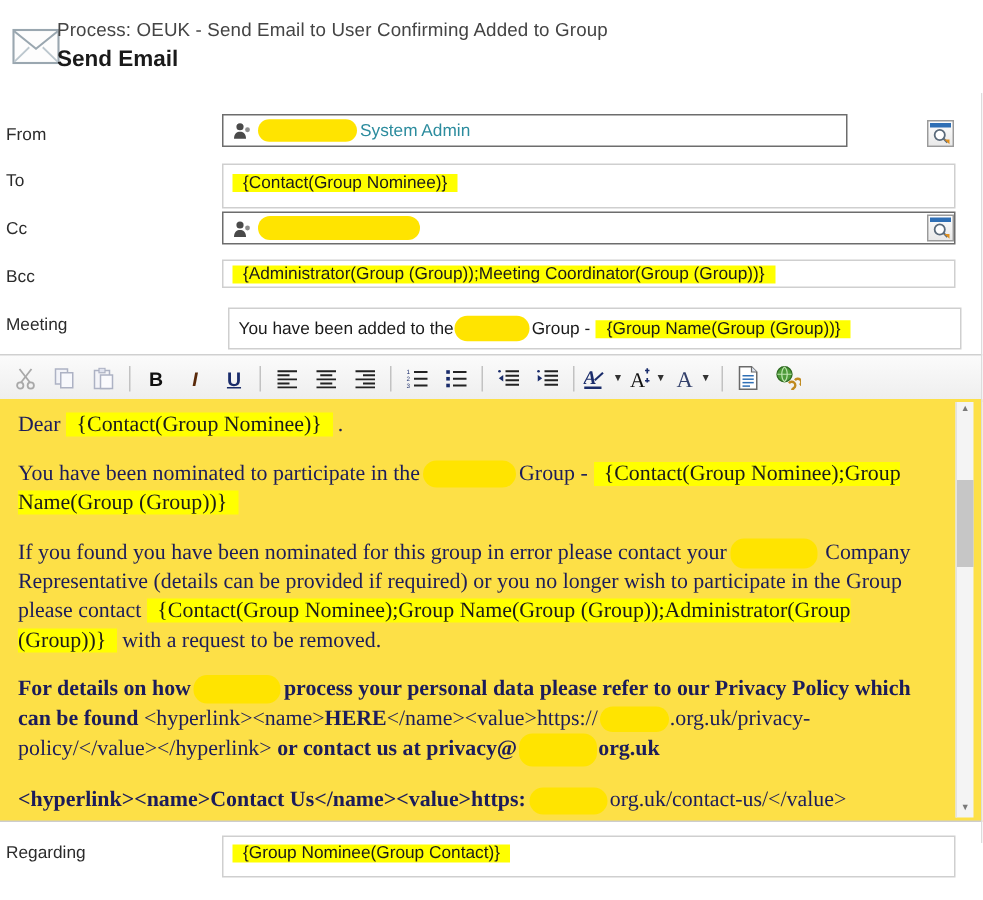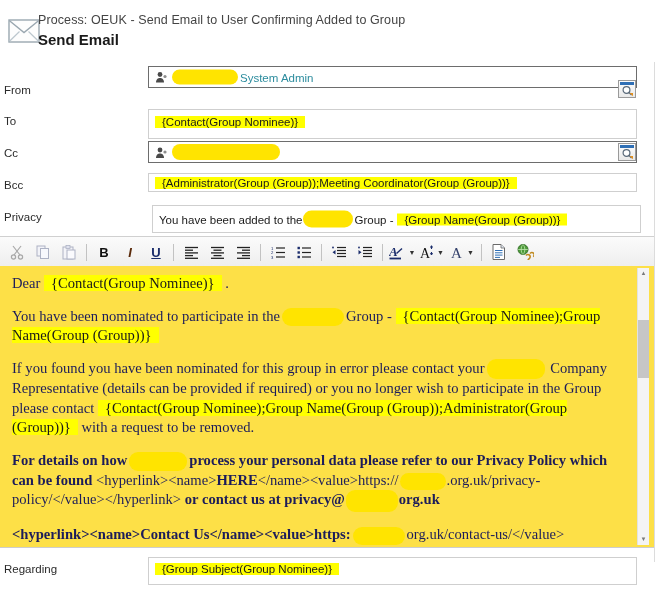--- a/index.html
+++ b/index.html
@@ -220,21 +220,21 @@
         <rect x="1" y="2" width="30" height="22" fill="#fdfdfd" stroke="#9aa7b0" stroke-width="1.4"></rect>
         <path d="M1.5 2.8 L16 14.5 L30.5 2.8" fill="none" stroke="#9aa7b0" stroke-width="1.4"></path>
         <path d="M1.5 23.3 L11.5 13.5 M30.5 23.3 L20.5 13.5" fill="none" stroke="#bcc7ce" stroke-width="1.2"></path>
       </svg>
     </span>
     <div class="header-process">Process: OEUK - Send Email to User Confirming Added to Group</div>
     <div class="header-title">Send Email</div>
   </div>
 
   <div class="field-label" style="top:84px;">From</div>
-  <div class="field-box strong-border" style="left:148px; top:66px; width:489px; height:22px;">
+  <div class="field-box strong-border" style="left:148px; top:76px; width:417px; height:22px;">
     <div class="field-inner">
       <span class="person-icon">
         <svg width="13" height="13" viewBox="0 0 13 13">
           <circle cx="5" cy="4" r="2.4" fill="#4a4a4a"></circle>
           <path d="M1 12 C1 8.6 3 7.4 5 7.4 C7 7.4 9 8.6 9 12 Z" fill="#4a4a4a"></path>
           <circle cx="10" cy="6" r="1.6" fill="#8d8d8d"></circle>
         </svg>
       </span>
       <span class="redact" style="width:66px; height:15px; margin:0 2px;"></span>
       <span class="person-chip">System Admin</span>
@@ -279,21 +279,21 @@
     </svg>
   </button>
 
   <div class="field-label" style="top:179px;">Bcc</div>
   <div class="field-box" style="left:148px; top:173px; width:489px; height:19px;">
     <div class="field-inner">
       <span class="hl">{Administrator(Group (Group));Meeting Coordinator(Group (Group))}</span>
     </div>
   </div>
 
-  <div class="field-label" style="top:211px;">Privacy</div>
+  <div class="field-label" style="top:211px;">Meeting</div>
   <div class="field-box" style="left:152px; top:205px; width:489px; height:28px;">
     <div class="field-inner">
       <span>You have been added to the</span>
       <span class="redact" style="width:50px; height:17px; margin:0 1px;"></span>
       <span>Group -</span>
       <span style="width:4px; display:inline-block;"></span>
       <span class="hl">{Group Name(Group (Group))}</span>
     </div>
   </div>
 
@@ -485,18 +485,18 @@
 
   <div class="vscroll">
     <div class="arrow up">▲</div>
     <div class="thumb"></div>
     <div class="arrow down">▼</div>
   </div>
 
   <div class="field-label" style="top:563px;">Regarding</div>
   <div class="field-box" style="left:148px; top:557px; width:489px; height:28px;">
     <div class="field-inner" style="top:11px;">
-      <span class="hl">{Group Subject(Group Nominee)}</span>
+      <span class="hl">{Group Nominee(Group Contact)}</span>
     </div>
   </div>
 
   <div class="frame-right"></div>
 </div>
 
 </body></html>

